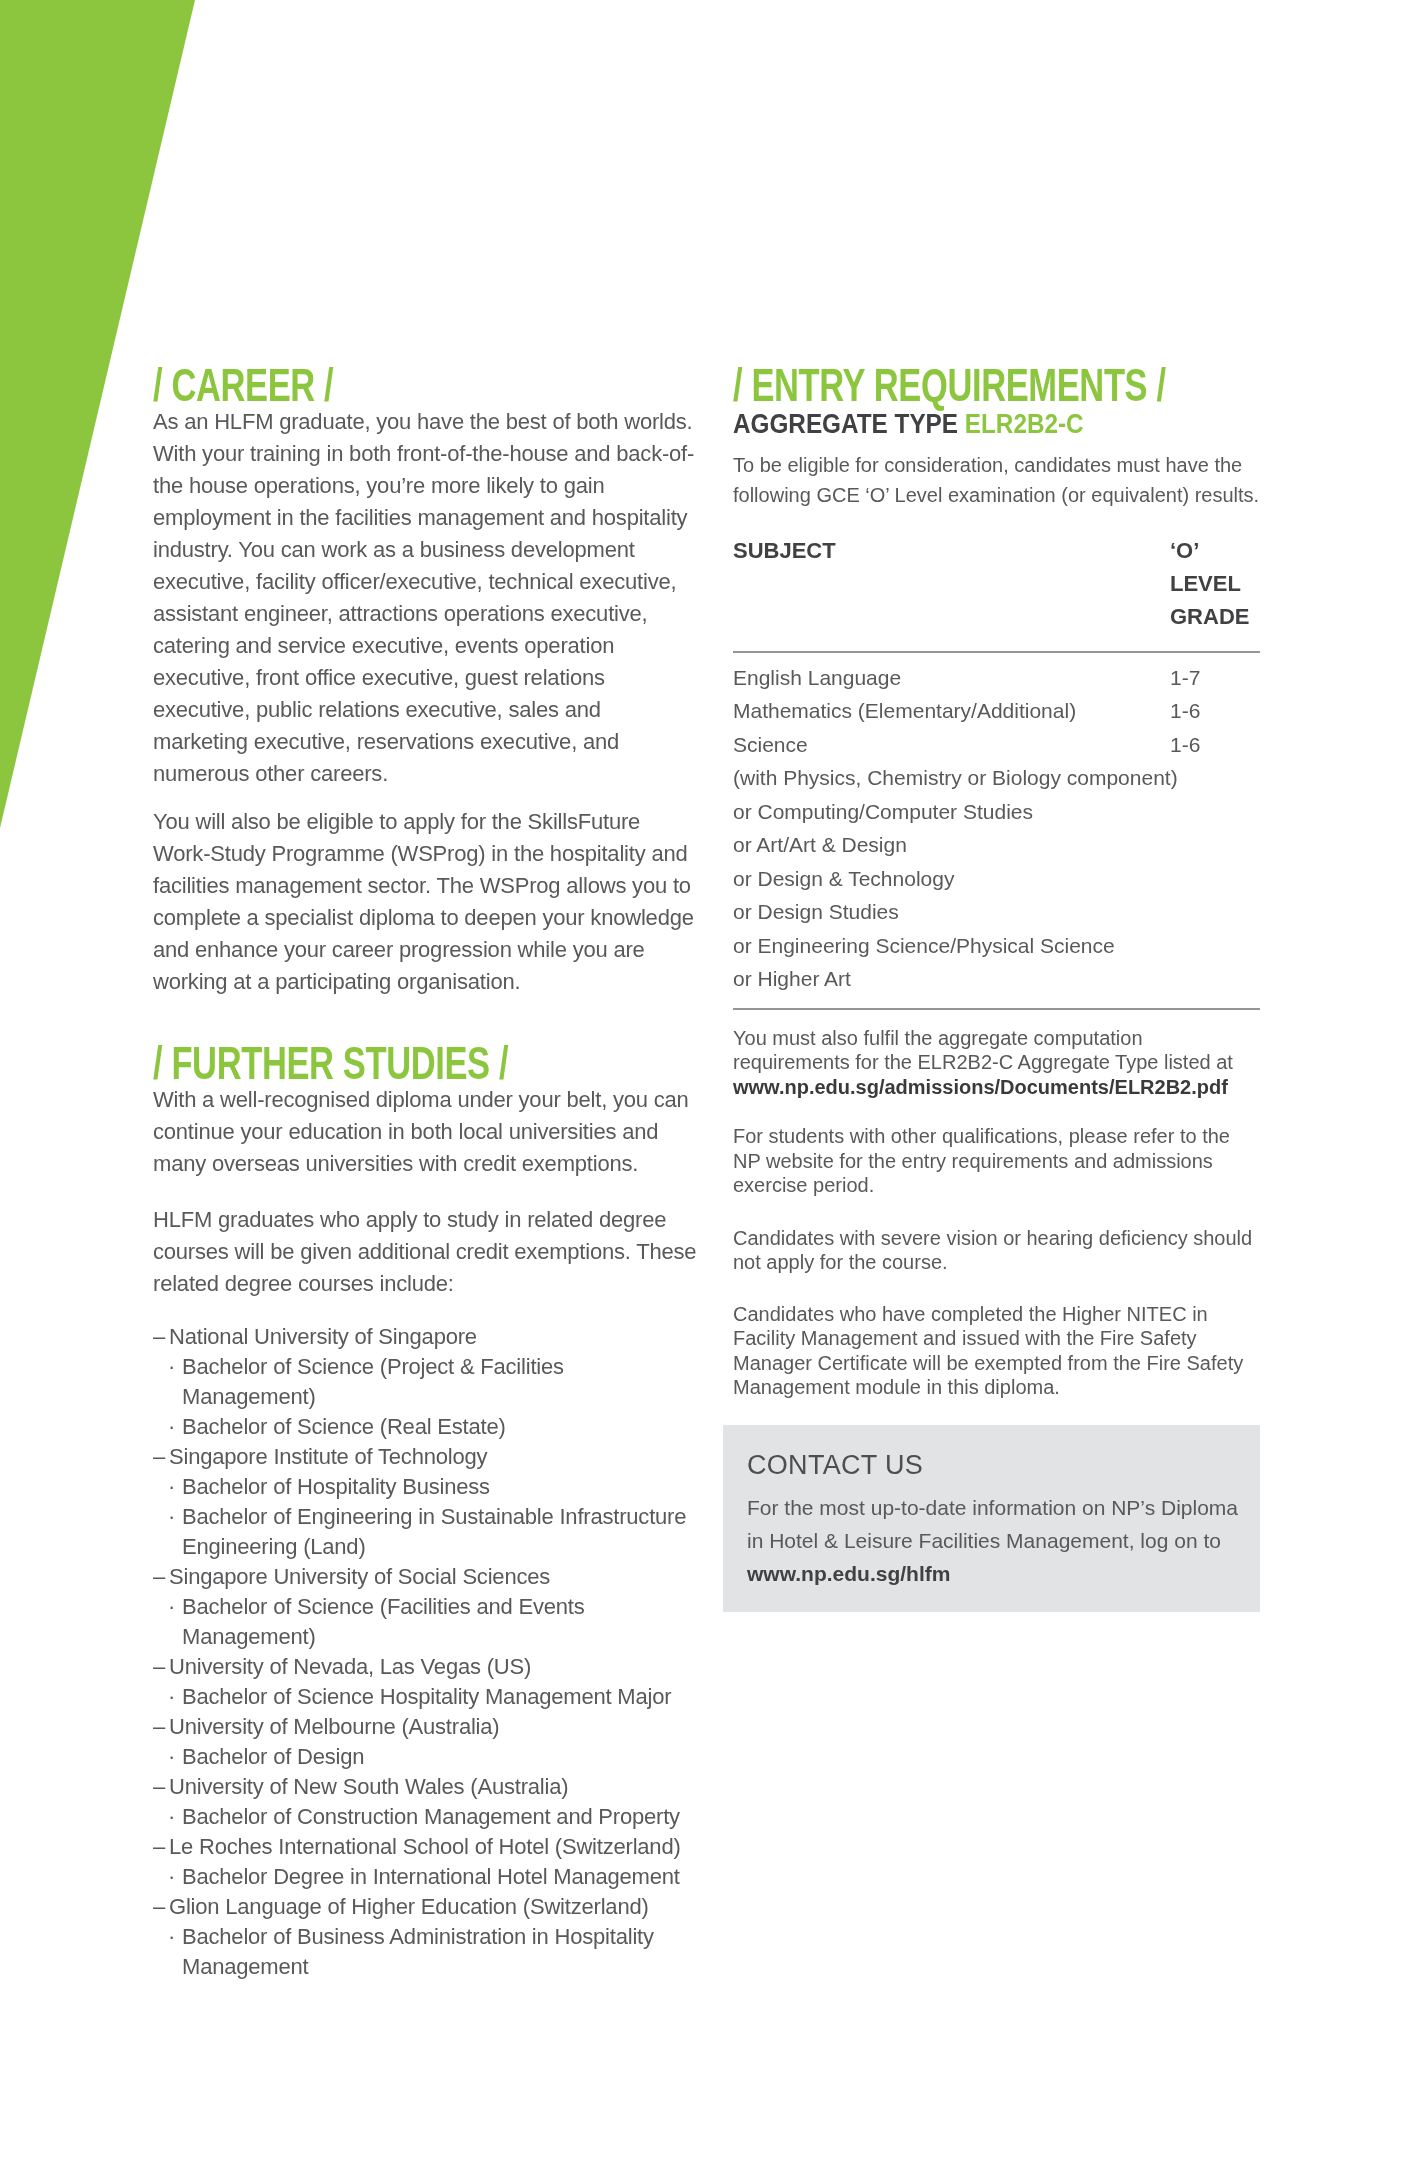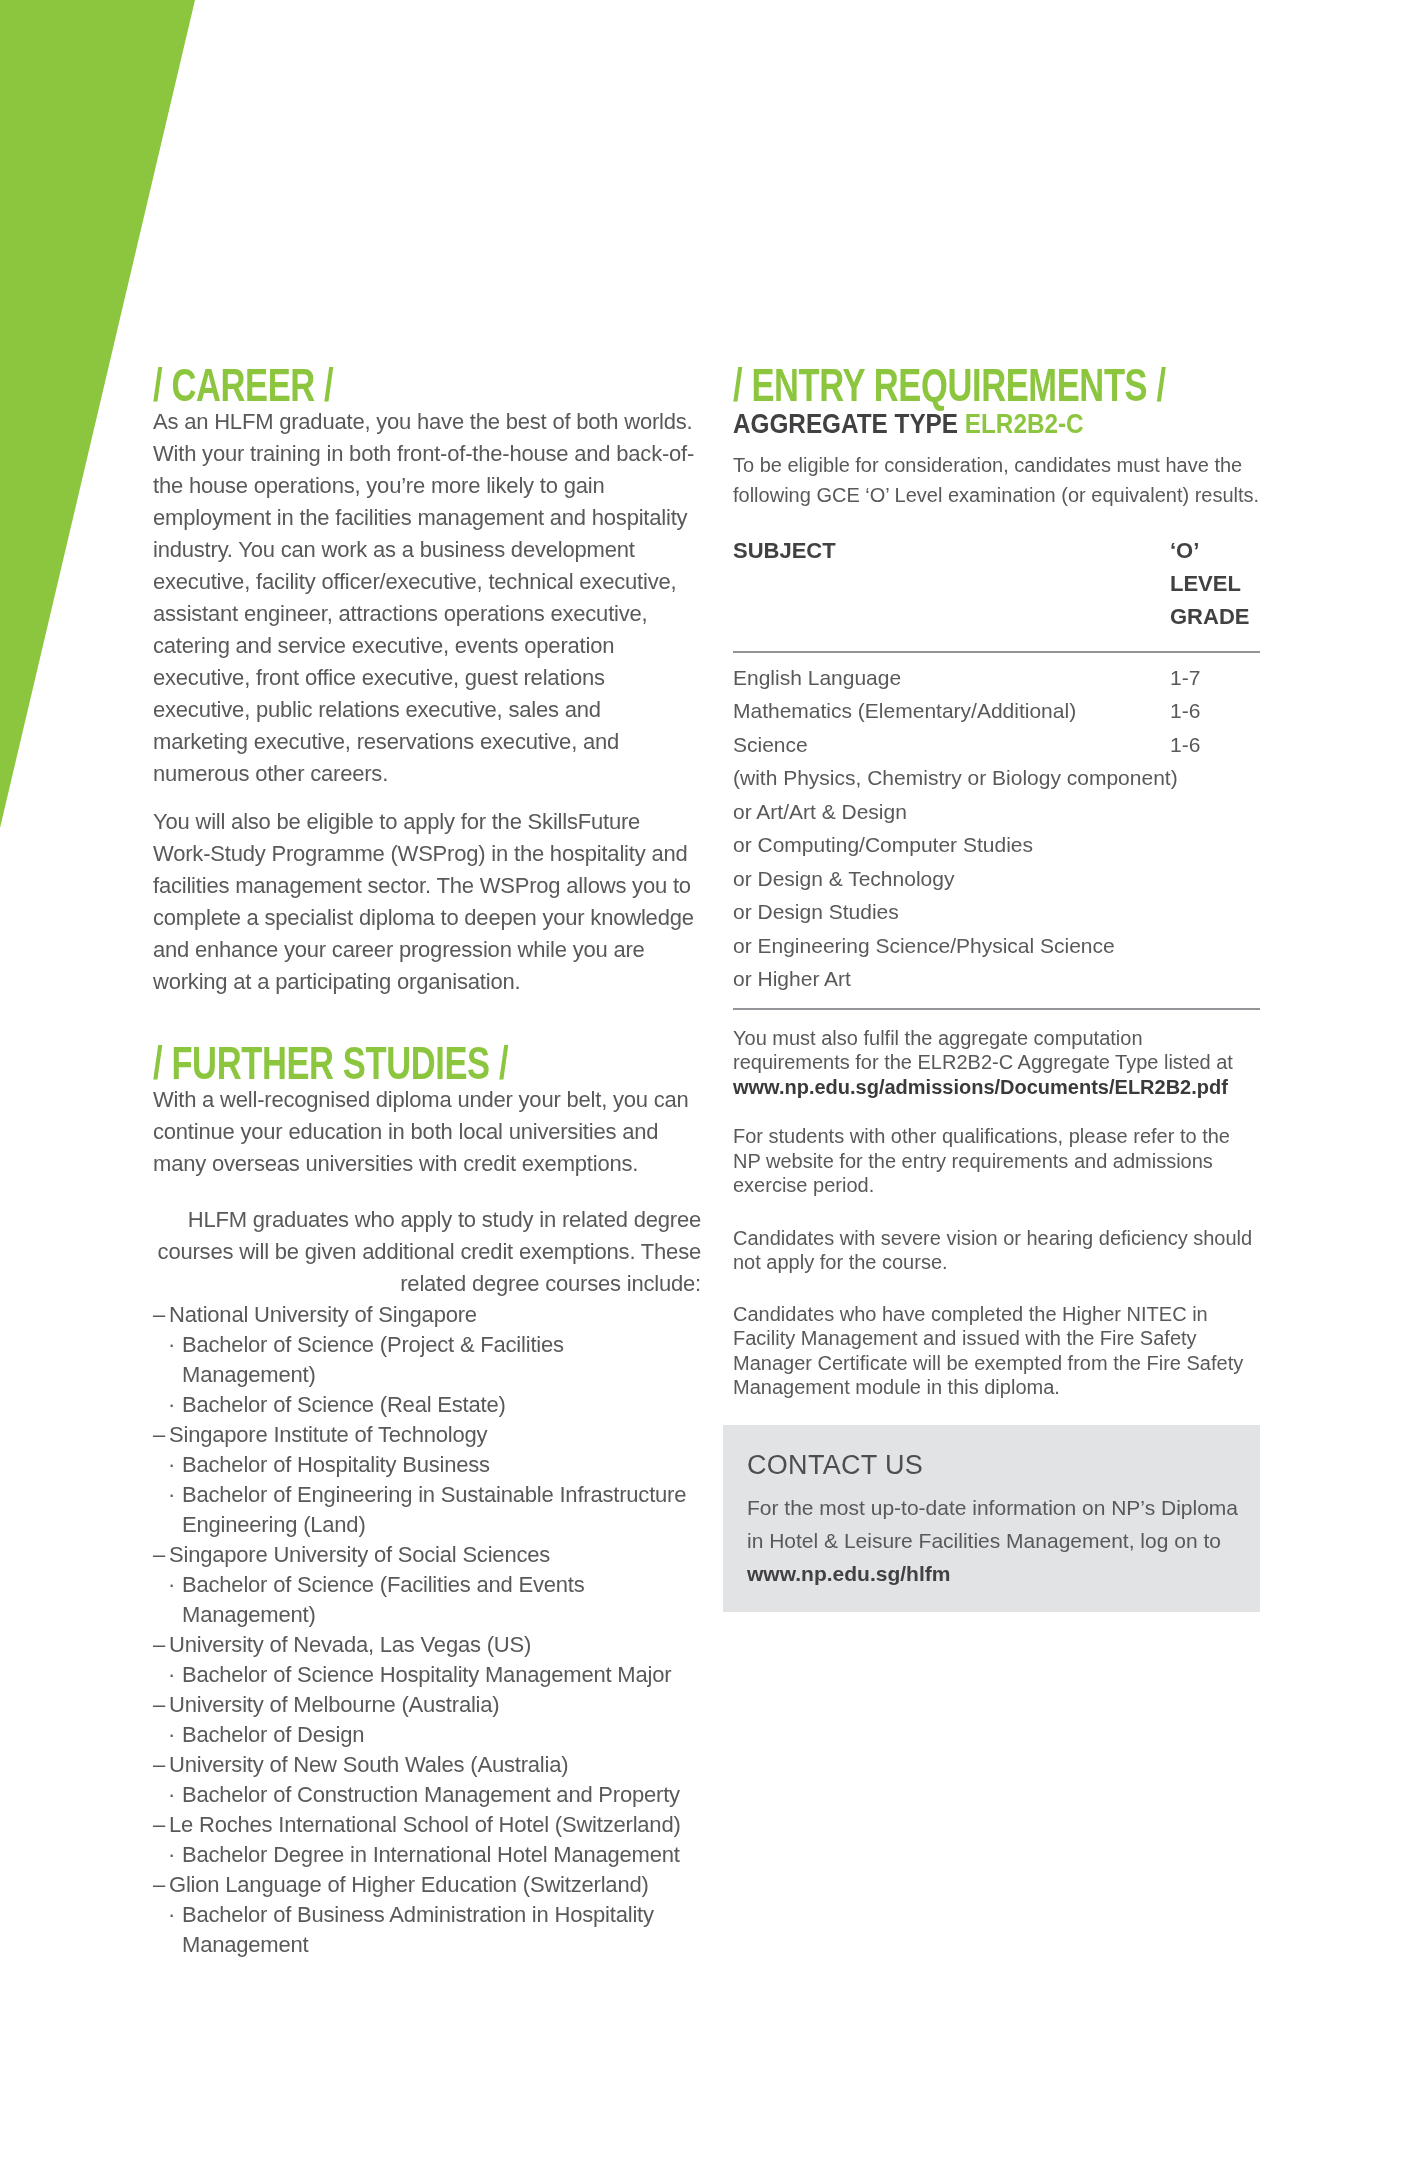--- a/index.html
+++ b/index.html
@@ -28,21 +28,21 @@
   .left-col{position:absolute;left:153px;top:362px;width:548px;}
   .right-col{position:absolute;left:733px;top:362px;width:527px;}
   .body-p{
     font-size:22px;line-height:32px;letter-spacing:-0.2px;
     color:var(--text);margin:0;
   }
   .left-col .h-block{height:38px;margin-bottom:6px;}
   .left-col .p1{margin-bottom:16px;}
   .left-col .p2{margin-bottom:42px;}
   .fs-p1{margin-bottom:24px;}
-  .fs-p2{text-align:right;}
+  .fs-p2{margin-bottom:22px;}
   .uni-list{font-size:22px;line-height:30px;letter-spacing:-0.2px;}
   .uni .row{display:flex;align-items:flex-start;}
   .marker{flex:0 0 16px;}
   .uni-name{flex:1;}
   .degrees{margin-left:15px;}
   .deg .marker{flex:0 0 14px;}
   .deg-name{flex:1;}
   
   .rc-h-block{height:38px;margin-bottom:10px;text-align:right;}
   .agg-line{
@@ -262,26 +262,26 @@
           <span class="subject">Science</span>
           <span class="grade">1-6</span>
         </div>
 
         <div class="tbl-row">
           <span class="subject">(with Physics, Chemistry or Biology component)</span>
           <span class="grade"></span>
         </div>
 
         <div class="tbl-row">
+          <span class="subject">or Computing/Computer Studies</span>
+          <span class="grade"></span>
+        </div>
+
+        <div class="tbl-row">
           <span class="subject">or Art/Art &amp; Design</span>
-          <span class="grade"></span>
-        </div>
-
-        <div class="tbl-row">
-          <span class="subject">or Computing/Computer Studies</span>
           <span class="grade"></span>
         </div>
 
         <div class="tbl-row">
           <span class="subject">or Design &amp; Technology</span>
           <span class="grade"></span>
         </div>
 
         <div class="tbl-row">
           <span class="subject">or Design Studies</span>

